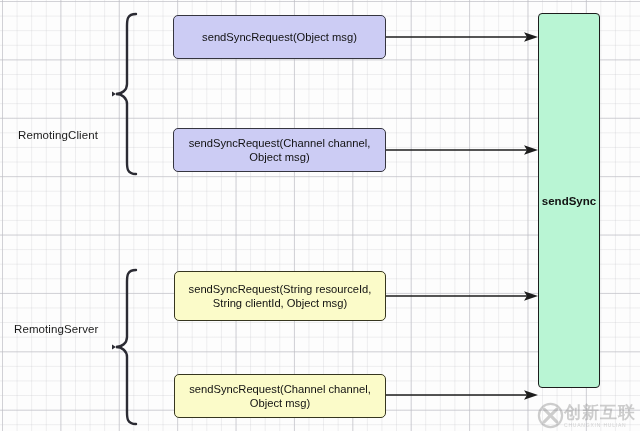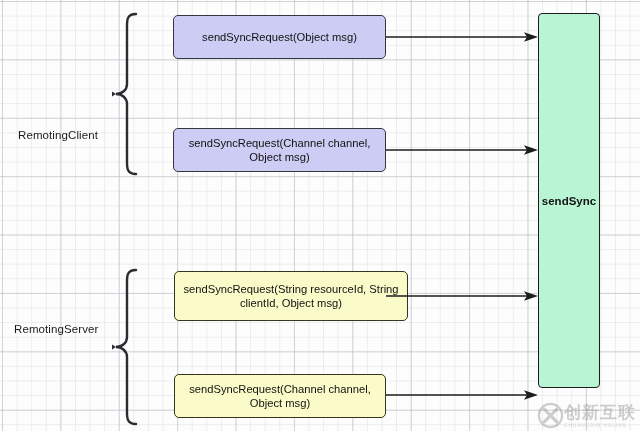--- a/index.html
+++ b/index.html
@@ -151,21 +151,21 @@
   </div>
 
   <div class="mbox purple" style="left:173px; top:15px; width:213px; height:44px;">
     <span>sendSyncRequest(Object msg)</span>
   </div>
 
   <div class="mbox purple" style="left:173px; top:128px; width:213px; height:44px;">
     <span>sendSyncRequest(Channel channel, Object msg)</span>
   </div>
 
-  <div class="mbox yellow" style="left:174px; top:271px; width:234px; height:50px;">
+  <div class="mbox yellow" style="left:174px; top:271px; width:212px; height:50px;">
     <span>sendSyncRequest(String resourceId, String clientId, Object msg)</span>
   </div>
 
   <div class="mbox yellow" style="left:174px; top:374px; width:212px; height:44px;">
     <span>sendSyncRequest(Channel channel, Object msg)</span>
   </div>
 
   <div class="tbox" style="left:538px; top:13px; width:62px; height:375px;">
     <span>sendSync</span>
   </div>

